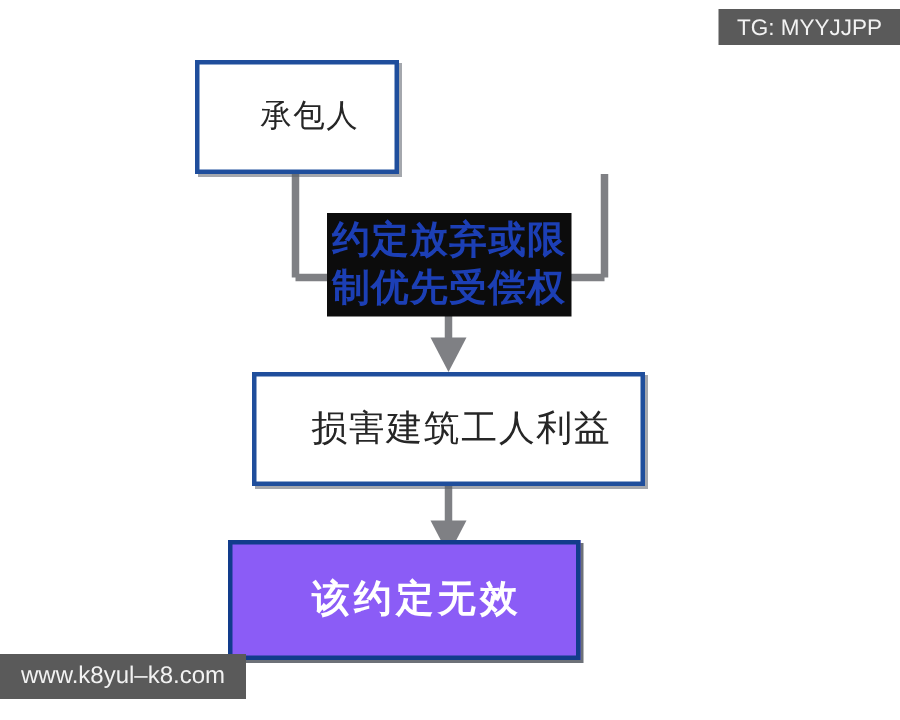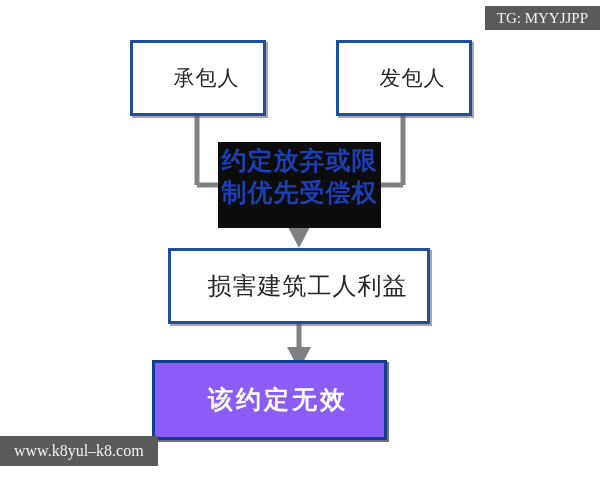--- a/index.html
+++ b/index.html
@@ -70,21 +70,21 @@
     font-size: 25px;
     letter-spacing: 3px;
   }
 
   
   .overlay-caption {
     position: absolute;
     left: 218px;
     top: 142px;
     width: 163px;
-    padding: 2px 3px 20px 3px;
+    padding: 2px 3px 3px 3px;
     box-sizing: border-box;
     background: #0c0c0c;
     text-align: center;
   }
   .overlay-caption .ov-line {
     display: block;
     color: #1c3fb5;
     font-weight: bold;
     font-size: 25px;
     line-height: 32px;
@@ -95,21 +95,20 @@
   
   .wm {
     position: absolute;
     box-sizing: border-box;
     background: #5a5a5a;
     color: #f2f2f2;
     display: flex;
     align-items: center;
     justify-content: center;
     white-space: nowrap;
-    font-family: Liberation Serif, serif;
   }
   .wm.tg {
     right: 0px; top: 6px;
     height: 24px;
     padding: 0 12px;
     font-size: 15px;
   }
   .wm.site {
     left: 0px; bottom: 14px;
     height: 30px;
@@ -139,23 +138,20 @@
 
     <polygon points="287,225 311,225 299,248" fill="#7f8084"></polygon>
 
     <polygon points="287,347 311,347 299,370" fill="#7f8084"></polygon>
   </svg>
 
   <div class="node top-left">
     <span class="node-label">承包人</span>
   </div>
 
-  <div class="node top-right">
-    <span class="node-label">发包人</span>
-  </div>
 
   <div class="node mid">
     <span class="node-label">损害建筑工人利益</span>
   </div>
 
   <div class="node result">
     <span class="node-label">该约定无效</span>
   </div>
 
   <div class="overlay-caption">

